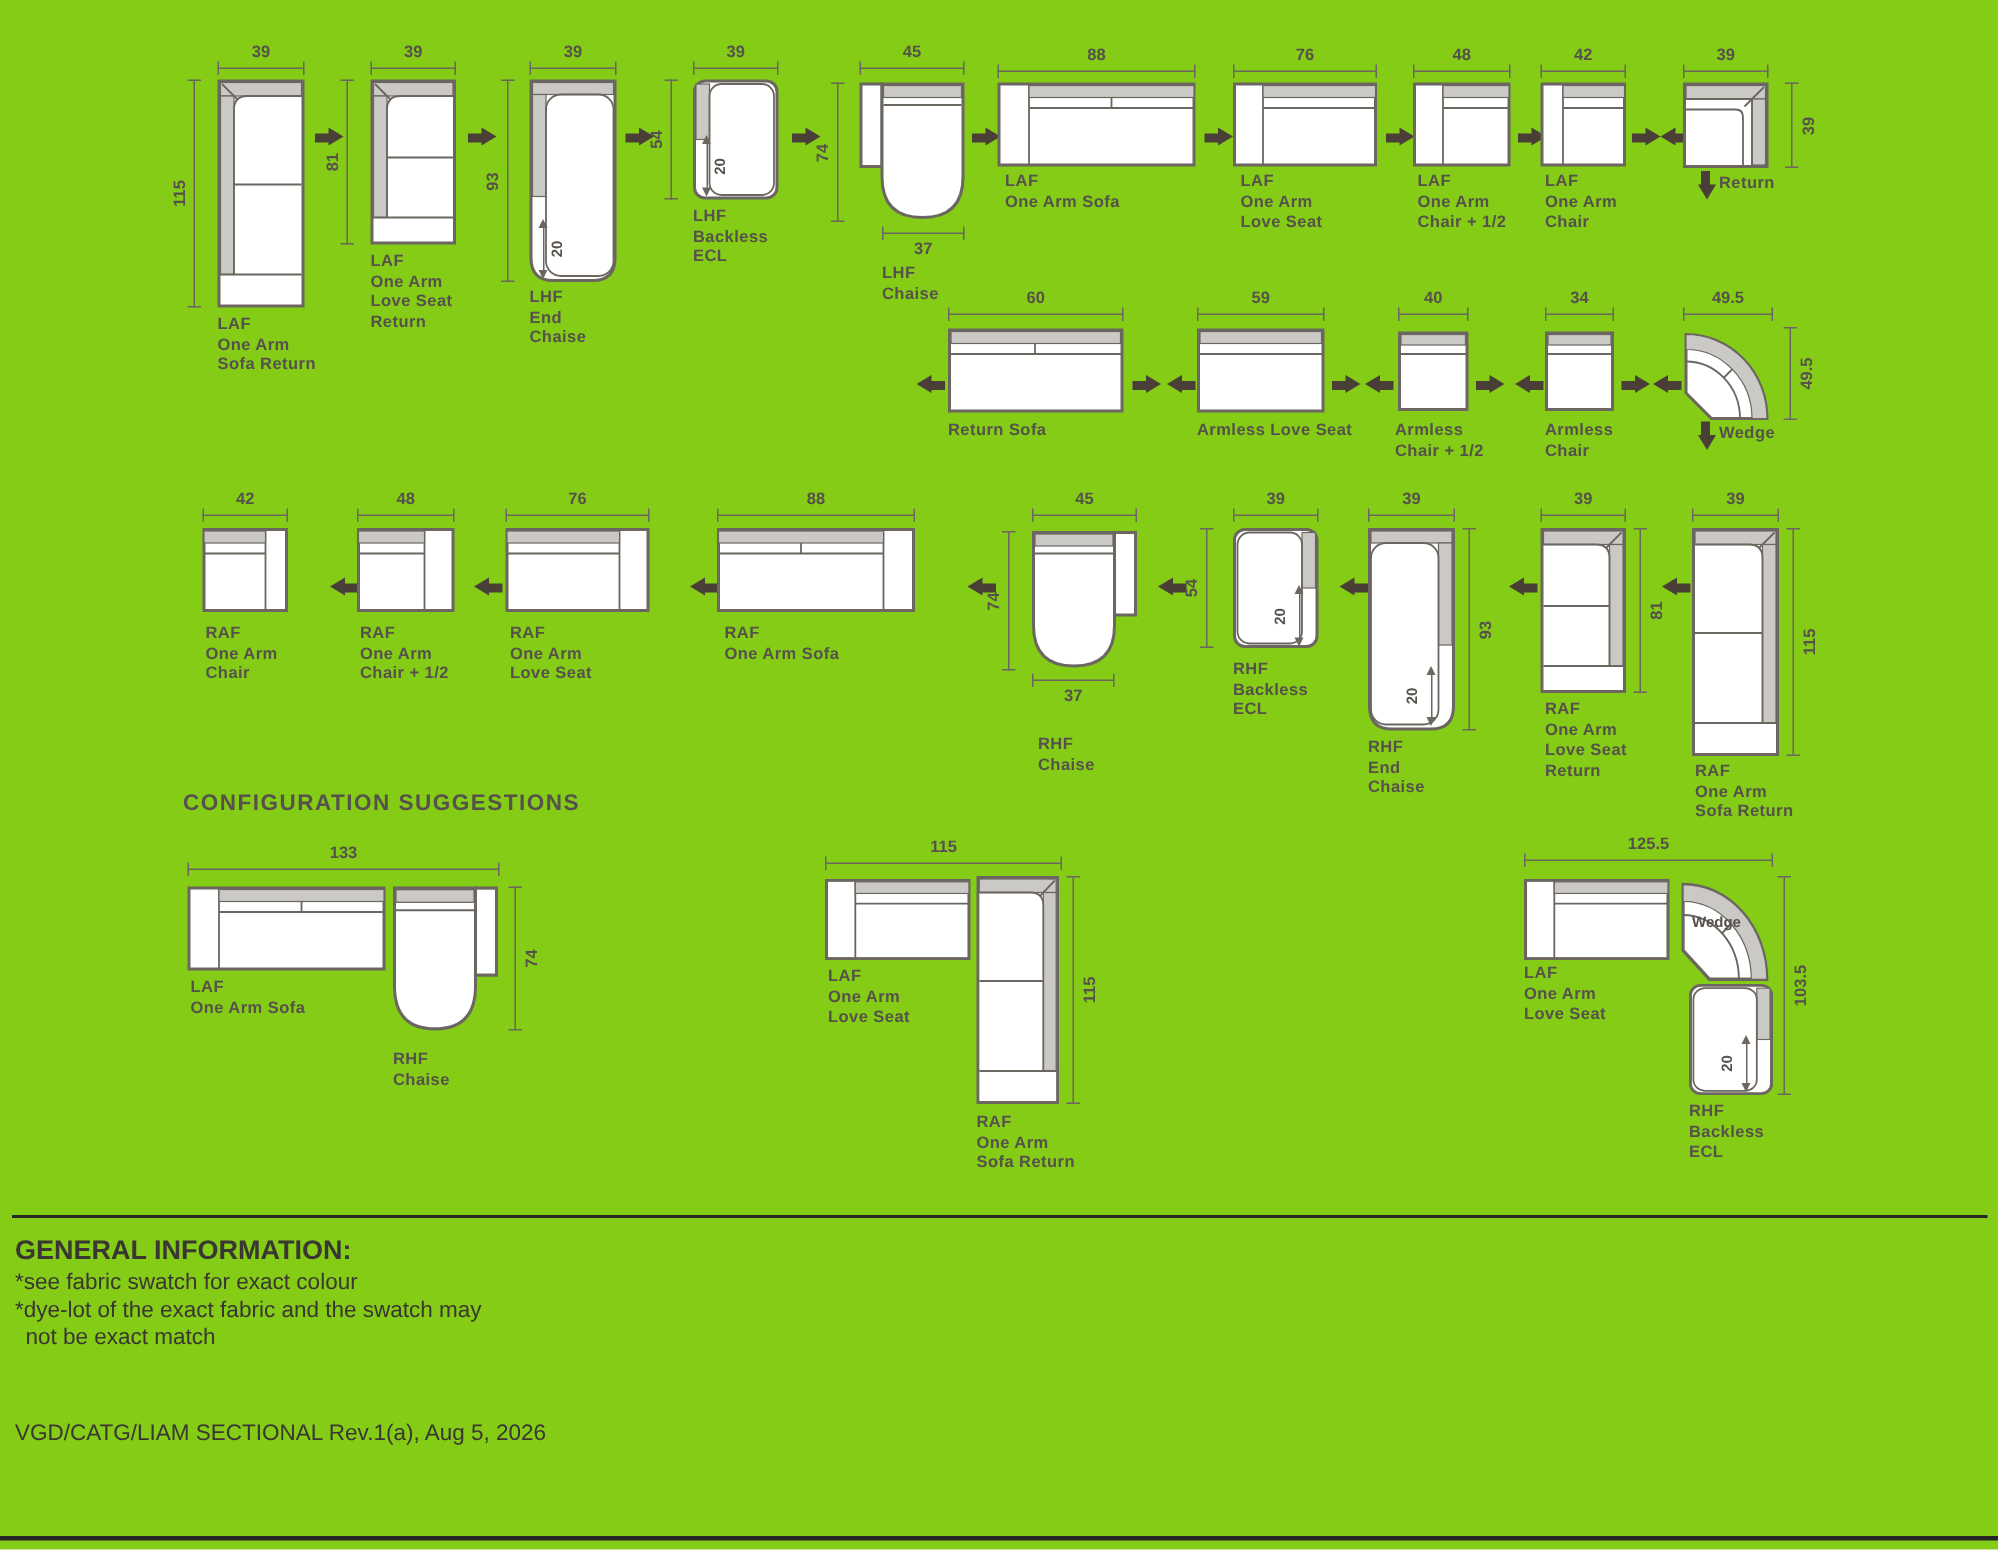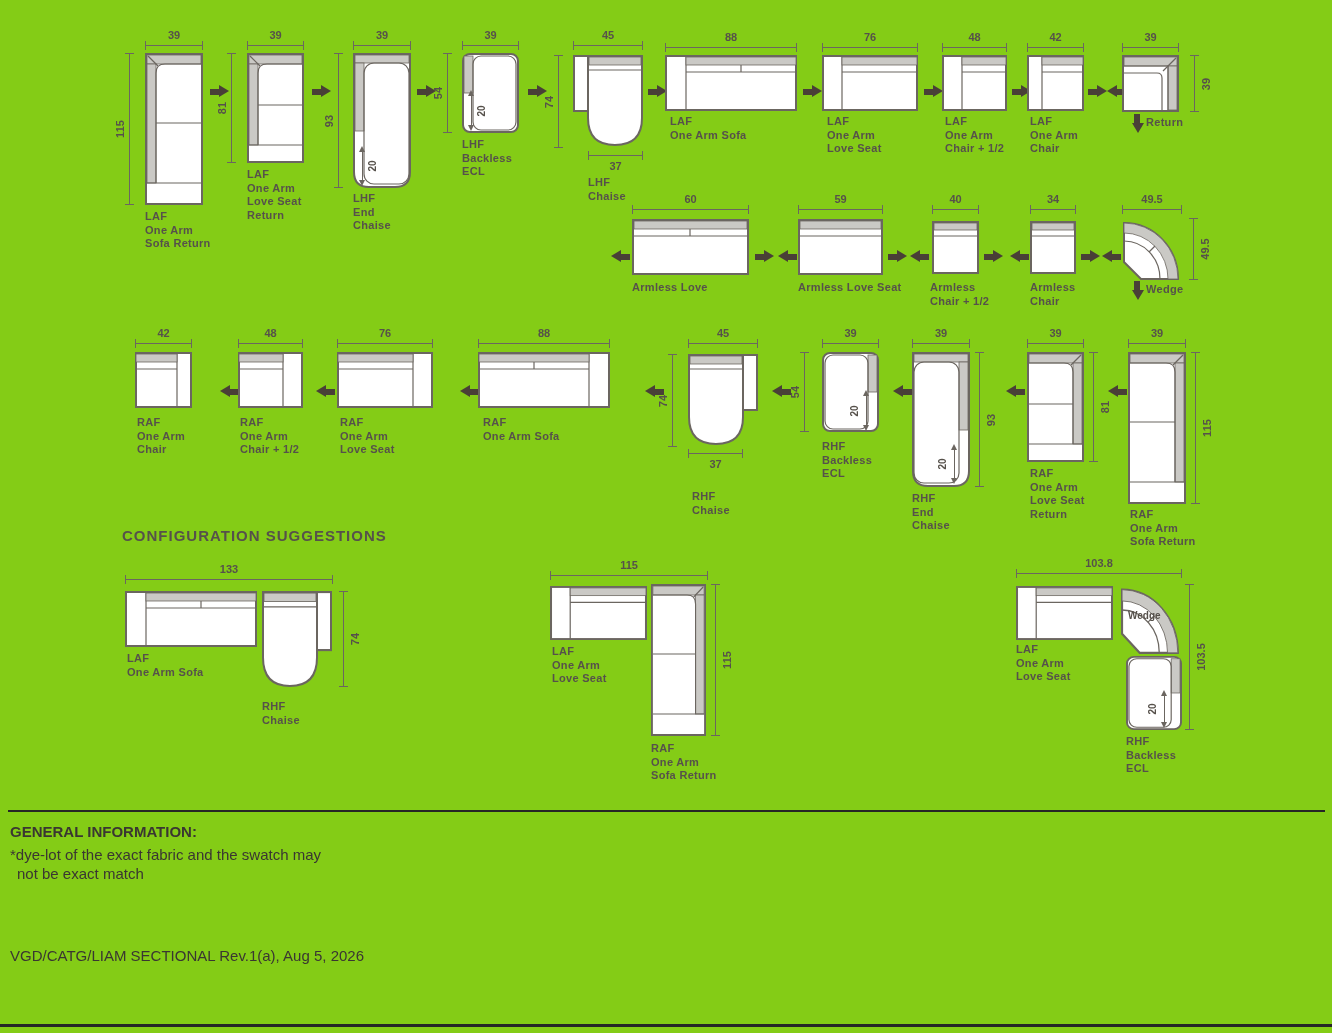--- a/index.html
+++ b/index.html
@@ -54,21 +54,21 @@
     border-top:6.5px solid transparent; border-bottom:6.5px solid transparent; border-left:10px solid var(--ar); }
   .arr.left { transform:scaleX(-1); }
   .arr.down { transform:rotate(90deg); }
 
   .lbl { position:absolute; font-size:11px; font-weight:700; line-height:13.5px;
          color:var(--tx); white-space:pre-line; letter-spacing:0.3px; }
   .wedge-txt { position:absolute; font-size:10px; font-weight:700; color:var(--tx); }
   .cfg-h { position:absolute; font-size:15px; font-weight:700; letter-spacing:1px; color:var(--tx); }
 
   .rule { position:absolute; background:#262626; }
-  .info-title { position:absolute; font-size:15px; font-weight:700; color:#3a3632; }
+  .info-title { position:absolute; font-size:18px; font-weight:700; color:#3a3632; }
   .info-notes { position:absolute; font-size:15px; color:#3a3632; line-height:18.5px; }
   .info-notes .indent { padding-left:7px; }
   .footer-id { position:absolute; font-size:15px; color:#3a3632; }
 </style>
 </head>
 <body>
 
 <svg width="0" height="0" style="position:absolute">
   <defs>
     <g id="sh-sofa-return">
@@ -367,21 +367,21 @@
       <use href="#sh-armless-sofa"></use>
     </svg>
   <div class="arr left" style="left:611px;top:250px">
       <i></i>
       <b></b>
     </div>
   <div class="arr" style="left:755px;top:250px">
       <i></i>
       <b></b>
     </div>
-  <div class="lbl" style="left:632px;top:281px">Armless Love</div>
+  <div class="lbl" style="left:632px;top:281px">Return Sofa</div>
 
   <div class="dimh" style="left:798px;top:194px;width:85px">
       <span class="num">59</span>
       <i class="bar"></i>
     </div>
   <svg class="pc" style="left:798px;top:219px" width="85" height="56" viewBox="0 0 85 56" preserveAspectRatio="none">
       <use href="#sh-armless-ls"></use>
     </svg>
   <div class="arr left" style="left:778px;top:250px">
       <i></i>
@@ -648,21 +648,21 @@
       <span class="num">115</span>
     </div>
   <div class="lbl" style="left:552px;top:645px">LAF
 One Arm
 Love Seat</div>
   <div class="lbl" style="left:651px;top:742px">RAF
 One Arm
 Sofa Return</div>
 
   <div class="dimh" style="left:1016px;top:558px;width:166px">
-      <span class="num">103.8</span>
+      <span class="num">125.5</span>
       <i class="bar"></i>
     </div>
   <svg class="pc" style="left:1016px;top:586px" width="97" height="54" viewBox="0 0 96 56" preserveAspectRatio="none">
       <use href="#sh-loveseat-h"></use>
     </svg>
   <svg class="pc" style="left:1120px;top:584px" width="62" height="70" viewBox="0 0 60 62" preserveAspectRatio="none">
       <use href="#sh-wedge"></use>
     </svg>
   <div class="wedge-txt" style="left:1128px;top:610px">Wedge</div>
   <svg class="pc" style="left:1126px;top:656px" width="56" height="74" viewBox="0 0 57 80" preserveAspectRatio="none">
@@ -679,19 +679,20 @@
   <div class="lbl" style="left:1016px;top:643px">LAF
 One Arm
 Love Seat</div>
   <div class="lbl" style="left:1126px;top:735px">RHF
 Backless
 ECL</div>
 
   <div class="rule" style="left:8px;top:810px;width:1317px;height:2px"></div>
   <div class="info-title" style="left:10px;top:823px">GENERAL INFORMATION:</div>
   <div class="info-notes" style="left:10px;top:846px">
+    <div>*see fabric swatch for exact colour</div>
     <div>*dye-lot of the exact fabric and the swatch may</div>
     <div class="indent">not be exact match</div>
   </div>
   <div class="footer-id" style="left:10px;top:947px">VGD/CATG/LIAM SECTIONAL Rev.1(a), Aug 5, 2026</div>
   <div class="rule" style="left:0;top:1024px;width:1332px;height:2.5px"></div>
 
 </div>
 
 </body></html>

